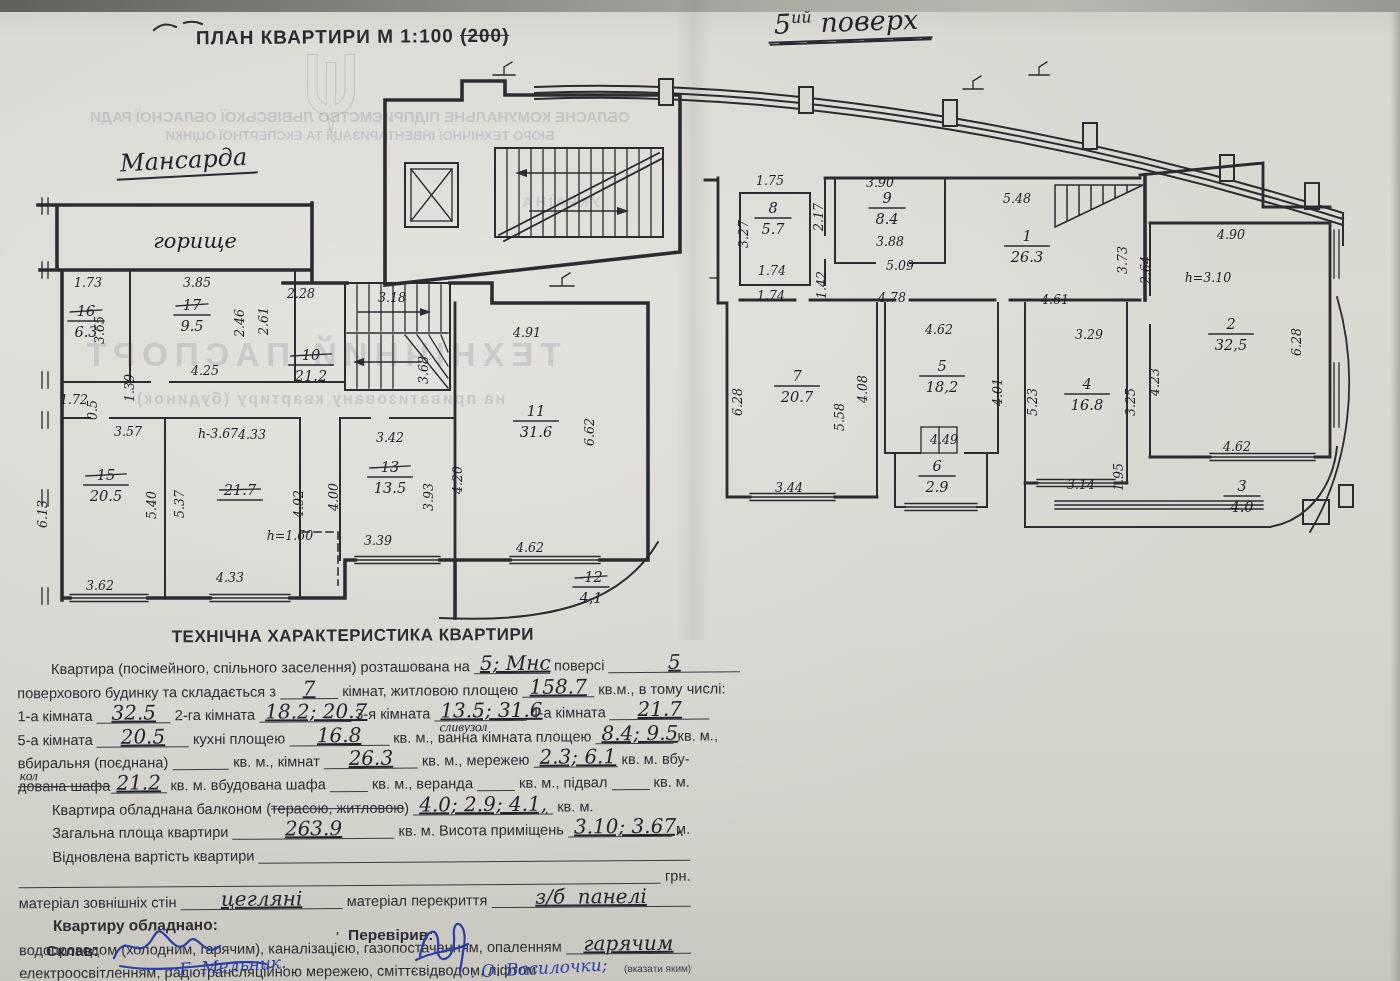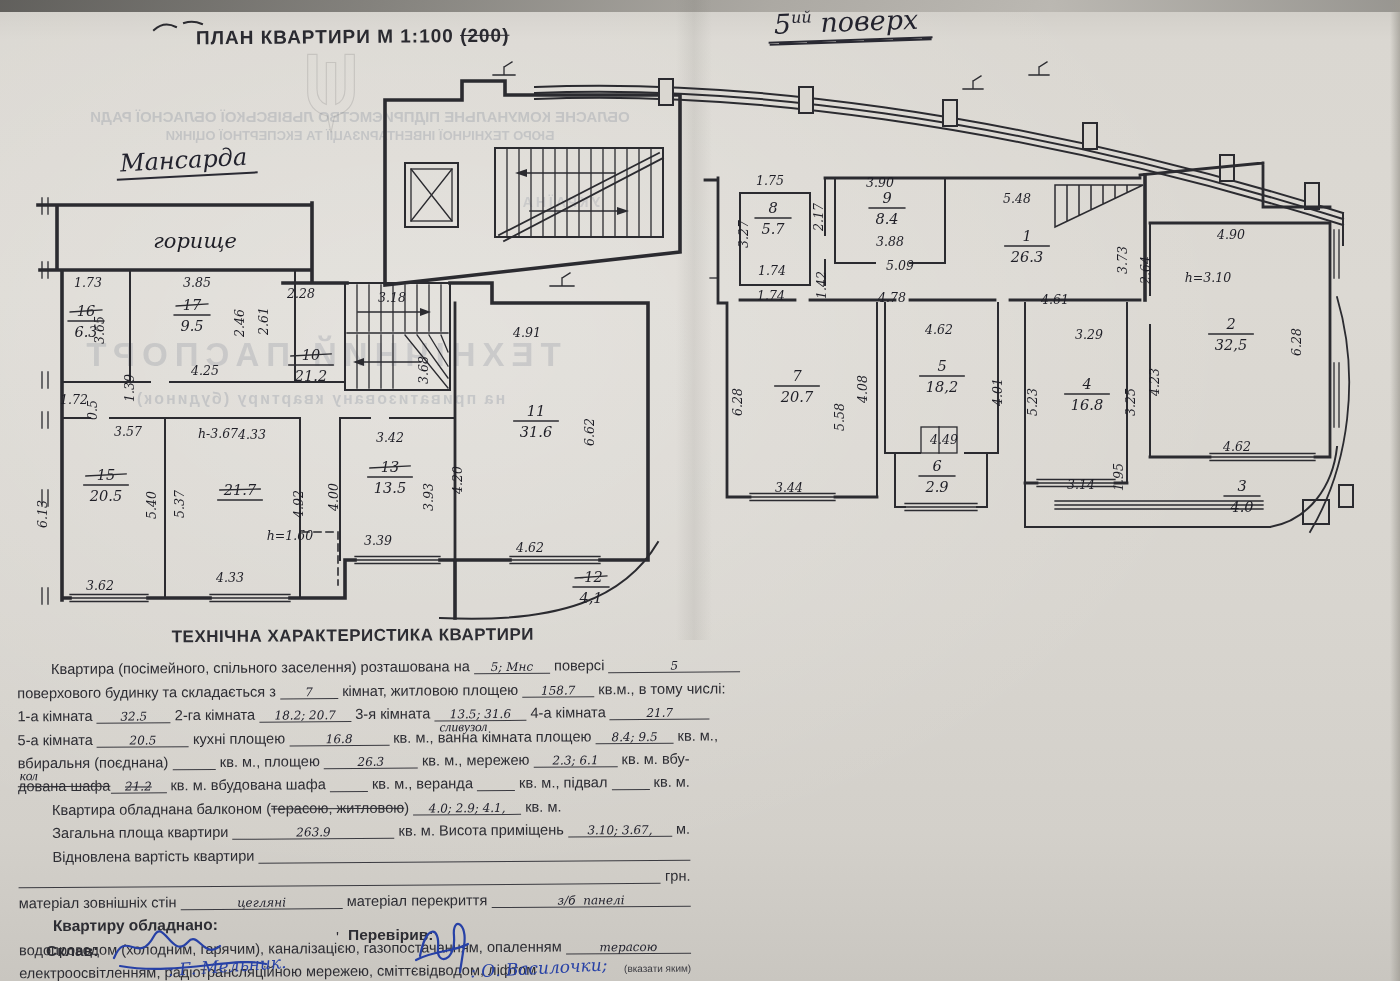--- a/index.html
+++ b/index.html
@@ -50,22 +50,22 @@
   .arrowfill{fill:#2b2b30;stroke:none;}
   .post{fill:#dad7d1;stroke:#2b2b30;stroke-width:2;}
   
   #form{position:absolute;left:18px;top:626px;width:672px;transform:rotate(-.4deg);
     color:#2d2d33;overflow:visible;}
   .fhead{font-size:17px;font-weight:bold;text-align:center;letter-spacing:.5px;margin-bottom:6px;}
   .fline{display:flex;align-items:flex-end;height:23.4px;white-space:pre;position:relative;}
   .fline.indent{padding-left:34px;}
   .pr{font-size:14.6px;white-space:pre;}
   .bold .pr{font-weight:bold;font-size:15.5px;}
-  .hw{font-family:"DejaVu Serif",serif;font-style:italic;font-size:12px;color:#23232e;
-      text-align:center;line-height:1;}
+  .hw{font-family:"DejaVu Serif",serif;font-style:italic;font-size:20px;color:#23232e;
+      text-align:center;line-height:1;text-decoration:underline;}
   .ul{border-bottom:1.5px solid #3a3a40;display:inline-block;padding:0 6px;}
   .bl{height:13px;}
   .fl{flex:1;}
   .noteAnchor{position:relative;width:0;display:inline-block;overflow:visible;}
   .noteTxt{position:absolute;bottom:10px;left:2px;font-family:Liberation Serif, serif;
     font-style:italic;font-size:13.5px;color:#23232e;white-space:nowrap;}
   .sub{margin-left:auto;font-size:10px;color:#3a3a40;transform:translateY(-3px);}
   
   #sig{position:absolute;left:18px;top:926px;width:680px;height:56px;}
   .sig-label{position:absolute;font-size:15.5px;font-weight:bold;color:#2d2d33;}
@@ -298,29 +298,29 @@
       <text x="591" y="413" class="room" text-anchor="middle">4,1</text>
     </svg>
 
   <div id="form">
     <div class="fhead">ТЕХНІЧНА ХАРАКТЕРИСТИКА КВАРТИРИ</div>
     <div id="form-lines">
         <div class="fline indent"><span class="pr">Квартира (посімейного, спільного заселення) розташована на </span><span class="hw ul" style="min-width: 64px;">5; Мнс</span><span class="pr"> поверсі </span><span class="hw ul" style="min-width: 120px;">5</span></div>
         <div class="fline"><span class="pr">поверхового будинку та складається з </span><span class="hw ul" style="min-width: 46px;">7</span><span class="pr"> кімнат, житловою площею </span><span class="hw ul" style="min-width: 60px;">158.7</span><span class="pr"> кв.м., в тому числі:</span></div>
         <div class="fline"><span class="pr">1-а кімната </span><span class="hw ul" style="min-width: 62px;">32.5</span><span class="pr"> 2-га кімната </span><span class="hw ul" style="min-width: 80px;">18.2; 20.7</span><span class="pr"> 3-я кімната </span><span class="hw ul" style="min-width: 80px;">13.5; 31.6</span><span class="pr"> 4-а кімната </span><span class="hw ul" style="min-width: 88px;">21.7</span></div>
         <div class="fline"><span class="pr">5-а кімната </span><span class="hw ul" style="min-width: 80px;">20.5</span><span class="pr"> кухні площею </span><span class="hw ul" style="min-width: 88px;">16.8</span><span class="pr"> кв. м., </span><span class="noteAnchor"><span class="noteTxt">сливузол</span></span><span class="pr">ванна кімната площею </span><span class="hw ul" style="min-width: 66px;">8.4; 9.5</span><span class="pr"> кв. м.,</span></div>
-        <div class="fline"><span class="pr">вбиральня (поєднана) </span><span class="ul bl" style="width: 110px;"></span><span class="pr"> кв. м., площею </span><span class="hw ul" style="min-width: 82px;">26.3</span><span class="pr"> кв. м., мережею </span><span class="hw ul" style="min-width: 72px;">2.3; 6.1</span><span class="pr"> кв. м. вбу-</span></div>
+        <div class="fline"><span class="pr">вбиральня (поєднана) </span><span class="ul bl" style="width: 110px;"></span><span class="pr"> кв. м., кімнат </span><span class="hw ul" style="min-width: 82px;">26.3</span><span class="pr"> кв. м., мережею </span><span class="hw ul" style="min-width: 72px;">2.3; 6.1</span><span class="pr"> кв. м. вбу-</span></div>
         <div class="fline"><span class="noteAnchor"><span class="noteTxt">кол</span></span><span class="pr st">дована шафа</span><span class="hw ul st" style="min-width: 44px;">21.2</span><span class="pr"> кв. м. вбудована шафа </span><span class="ul bl" style="width: 48px;"></span><span class="pr"> кв. м., веранда </span><span class="ul bl" style="width: 48px;"></span><span class="pr"> кв. м., підвал </span><span class="ul bl" style="width: 48px;"></span><span class="pr"> кв. м.</span></div>
         <div class="fline indent"><span class="pr">Квартира обладнана балконом (</span><span class="pr st">терасою, житловою</span><span class="pr">) </span><span class="hw ul" style="min-width: 96px;">4.0; 2.9; 4.1,</span><span class="pr"> кв. м.</span></div>
         <div class="fline indent"><span class="pr">Загальна площа квартири </span><span class="hw ul" style="min-width: 150px;">263.9</span><span class="pr"> кв. м. Висота приміщень </span><span class="hw ul" style="min-width: 92px;">3.10; 3.67,</span><span class="pr"> м.</span></div>
         <div class="fline indent"><span class="pr">Відновлена вартість квартири </span><span class="ul bl fl"></span></div>
         <div class="fline"><span class="ul bl fl"></span><span class="pr"> грн.</span></div>
         <div class="fline"><span class="pr">матеріал зовнішніх стін </span><span class="hw ul" style="min-width: 150px;">цегляні</span><span class="pr"> матеріал перекриття </span><span class="hw ul fl">з/б  панелі</span></div>
         <div class="fline indent bold"><span class="pr">Квартиру обладнано:</span></div>
-        <div class="fline"><span class="pr">водопроводом (холодним, гарячим), каналізацією, газопостачанням, опаленням </span><span class="hw ul fl">терасою</span></div>
+        <div class="fline"><span class="pr">водопроводом (холодним, гарячим), каналізацією, газопостачанням, опаленням </span><span class="hw ul fl">гарячим</span></div>
         <div class="fline"><span class="pr">електроосвітленням, радіотрансляційною мережею, сміттєвідводом, ліфтом</span><span class="sub">(вказати яким)</span></div>
       </div>
   </div>
 
   <div id="sig">
     <span class="sig-label" style="left:28px;top:16px;">Склав:</span>
     <svg class="sigsvg" style="left:88px;top:-6px;" width="210" height="60">
       <path d="M8,38 C20,8 32,46 48,16 C58,-2 66,40 82,22 C92,10 98,40 114,26 M14,46 C70,56 130,36 160,44"></path>
     </svg>
     <span class="sig-blue" style="left:150px;top:30px;transform:rotate(-4deg);">: Г. Мельник.</span>

